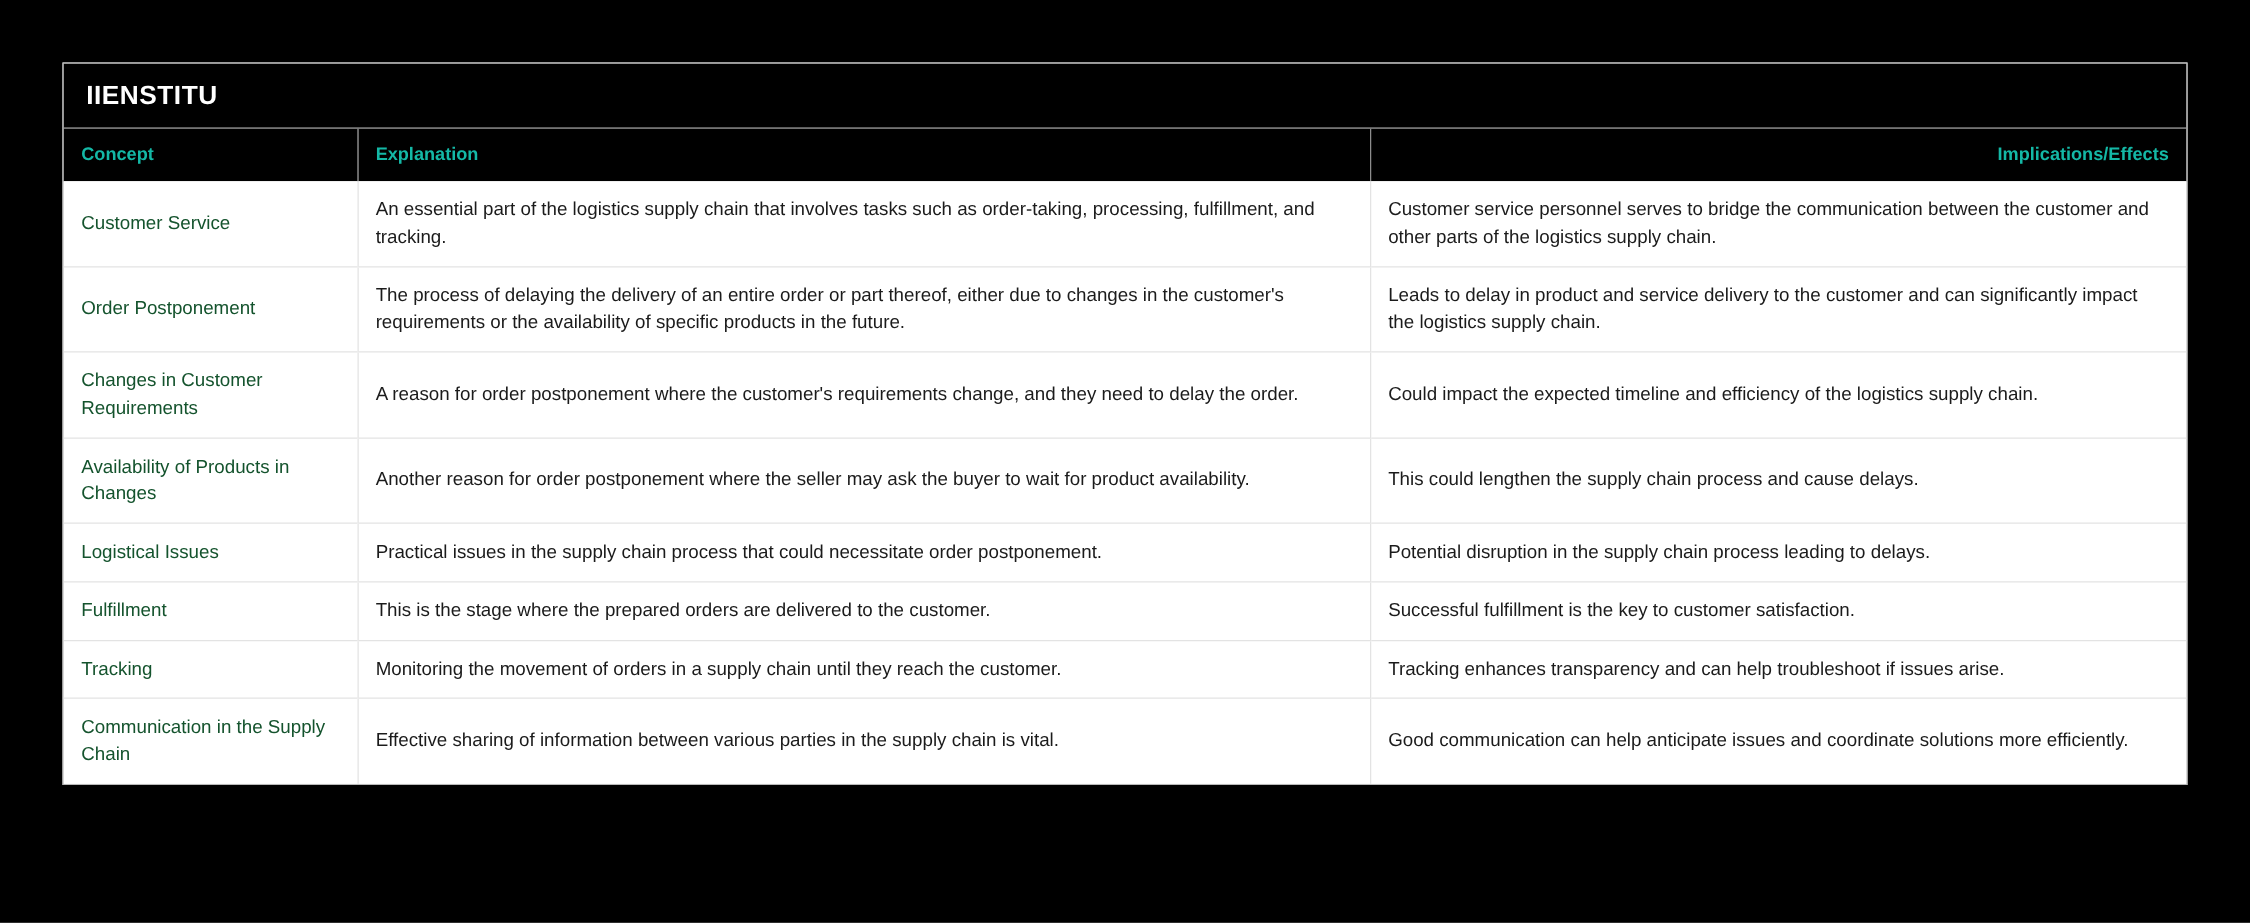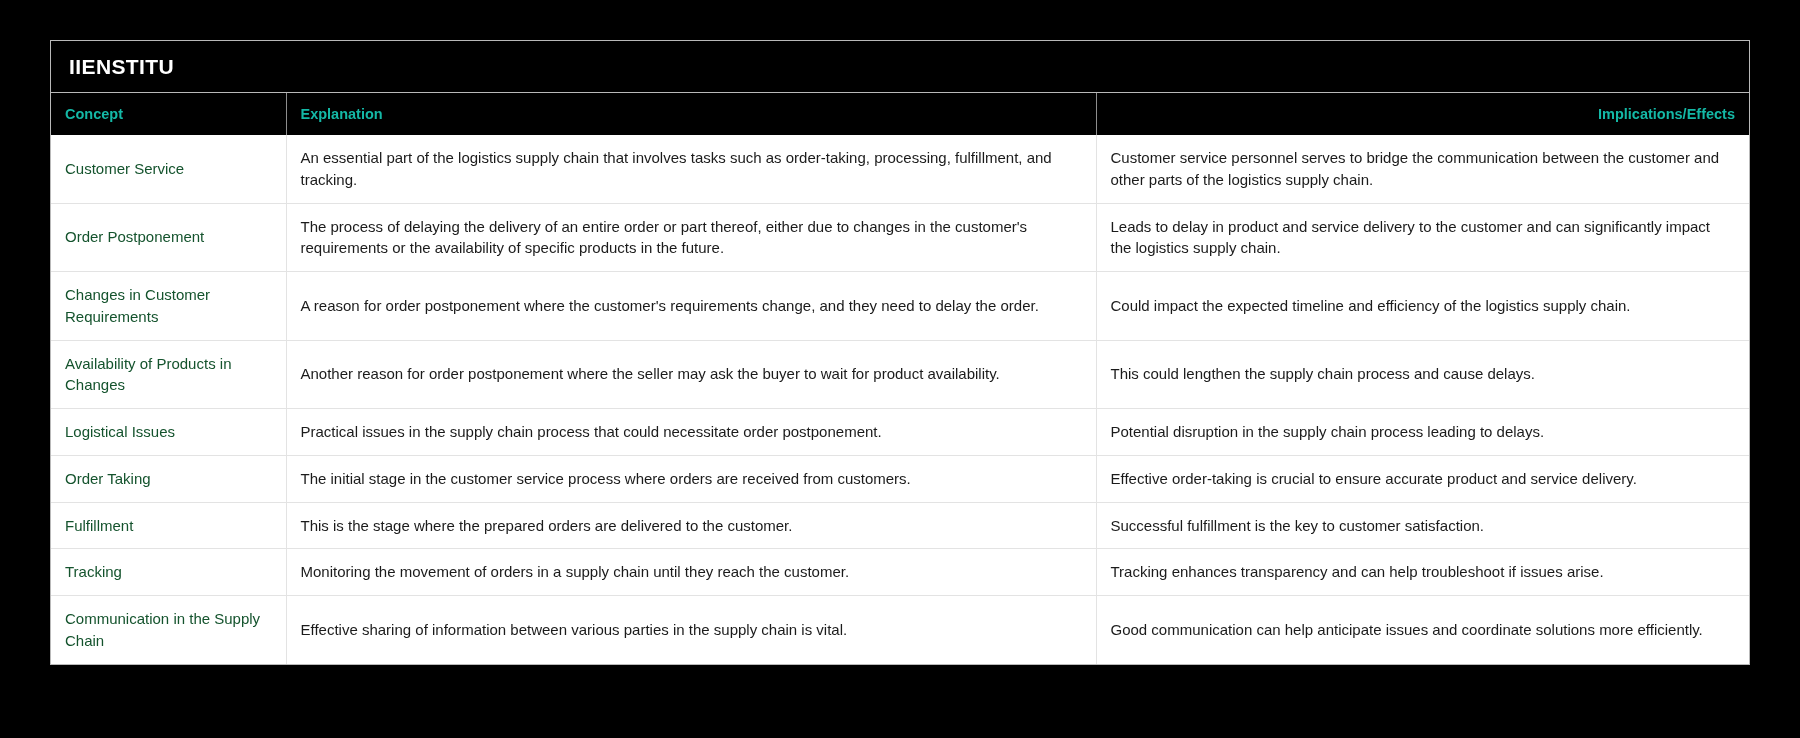--- a/index.html
+++ b/index.html
@@ -16,21 +16,21 @@
   }
   .page {
     position: relative;
     width: 1800px;
     height: 738px;
     background: #000000;
   }
   .table-card {
     position: absolute;
     left: 50px;
-    top: 40px;
+    top: 50px;
     width: 1700px;
     background: #ffffff;
     border: 1px solid #b9b9b9;
     box-sizing: border-box;
   }
   .title-band {
     background: #000000;
     border-bottom: 1px solid #b9b9b9;
     height: 52px;
     display: flex;
@@ -125,25 +125,20 @@
           <td class="concept-cell">Availability of Products in Changes</td>
           <td>Another reason for order postponement where the seller may ask the buyer to wait for product availability.</td>
           <td>This could lengthen the supply chain process and cause delays.</td>
         </tr>
         <tr>
           <td class="concept-cell">Logistical Issues</td>
           <td>Practical issues in the supply chain process that could necessitate order postponement.</td>
           <td>Potential disruption in the supply chain process leading to delays.</td>
         </tr>
         <tr>
-          <td class="concept-cell">Order Taking</td>
-          <td>The initial stage in the customer service process where orders are received from customers.</td>
-          <td>Effective order-taking is crucial to ensure accurate product and service delivery.</td>
-        </tr>
-        <tr>
           <td class="concept-cell">Fulfillment</td>
           <td>This is the stage where the prepared orders are delivered to the customer.</td>
           <td>Successful fulfillment is the key to customer satisfaction.</td>
         </tr>
         <tr>
           <td class="concept-cell">Tracking</td>
           <td>Monitoring the movement of orders in a supply chain until they reach the customer.</td>
           <td>Tracking enhances transparency and can help troubleshoot if issues arise.</td>
         </tr>
         <tr>

